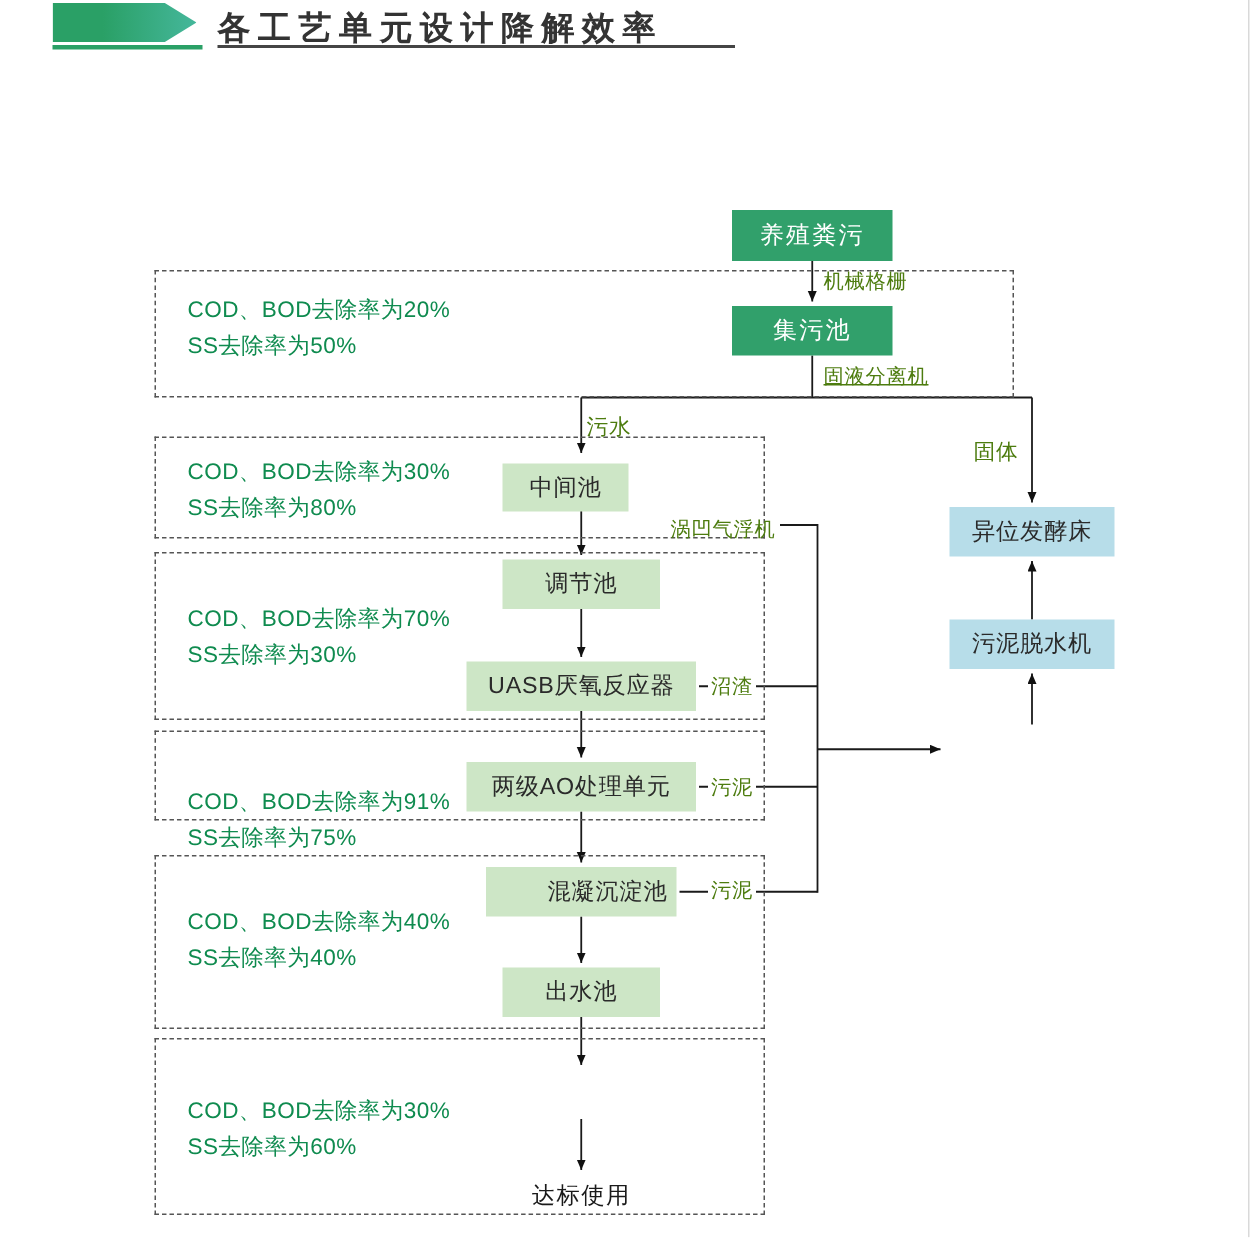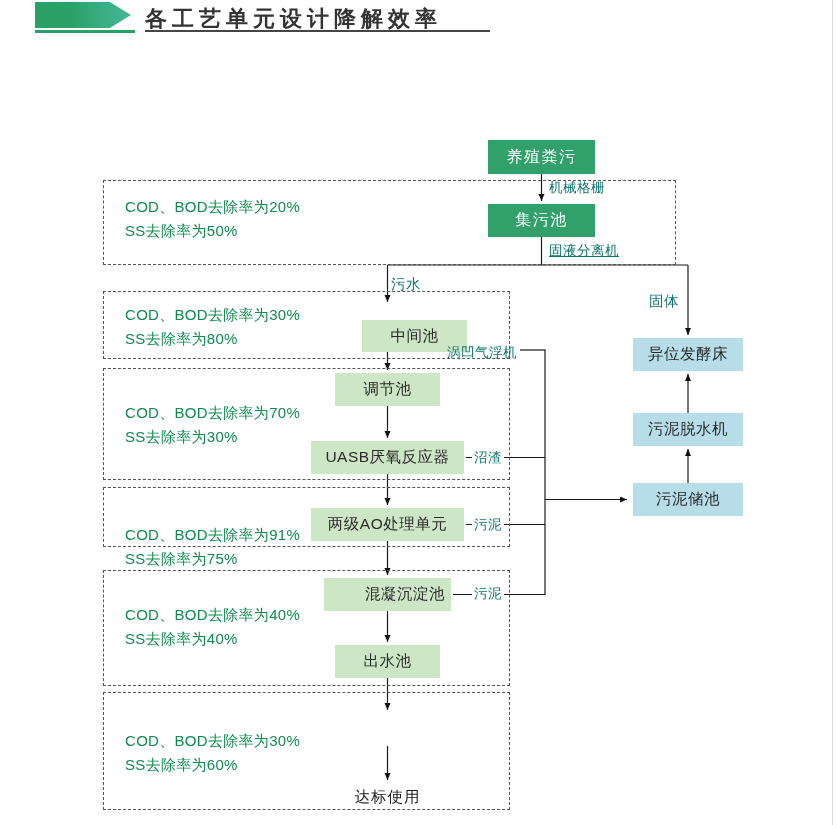--- a/index.html
+++ b/index.html
@@ -57,21 +57,21 @@
   
   .note-box { position: absolute; border: 1px dashed #555555; }
   .note-text {
     position: absolute; left: 21px;
     color: var(--accent-green, #0f8b4f);
     font-size: 15px; line-height: 23.5px; letter-spacing: 0.3px; white-space: nowrap;
   }
 
   
   .edge-label {
-    position: absolute; font-size: 13.5px; color: #0f766e;
+    position: absolute; font-size: 13.5px; color: #4d7c0f;
     letter-spacing: 0.5px; white-space: nowrap;
   }
   .edge-label.masked { background: #ffffff; padding: 0 2px; }
   .edge-label.big { font-size: 14.5px; }
   .standard-use {
     position: absolute; left: 337px; top: 787px; width: 101px;
     text-align: center; font-size: 15.5px; color: #1a1a1a; letter-spacing: 1px;
   }
 </style>
 </head>
@@ -150,29 +150,28 @@
   </div>
   <div class="note-box" style="left:103px; top:692px; width:407px; height:118px;">
     <div class="note-text" style="top:36px;">
       <div>COD、BOD去除率为30%</div>
       <div>SS去除率为60%</div>
     </div>
   </div>
 
   <div class="node dark" style="left:488px; top:140px; width:107px; height:34px;">养殖粪污</div>
   <div class="node dark" style="left:488px; top:204px; width:107px; height:33px;font-family:Liberation Mono, monospace;">集污池</div>
-  <div class="node green" style="left:335px; top:320px; width:105px; height:32px;margin-left:27px;">中间池</div>
+  <div class="node green" style="left:335px; top:309px; width:84px; height:32px;">中间池</div>
   <div class="node green" style="left:335px; top:373px; width:105px; height:33px;">调节池</div>
   <div class="node green" style="left:311px; top:441px; width:153px; height:33px;">UASB厌氧反应器</div>
   <div class="node green" style="left:311px; top:508px; width:153px; height:33px;">两级AO处理单元</div>
   <div class="node green" style="left:324px; top:578px; width:127px; height:33px;padding-left:35px;">混凝沉淀池</div>
   <div class="node green" style="left:335px; top:645px; width:105px; height:33px;">出水池</div>
   <div class="node blue" style="left:633px; top:338px; width:110px; height:33px;">异位发酵床</div>
   <div class="node blue" style="left:633px; top:413px; width:110px; height:33px;">污泥脱水机</div>
-  <div class="node blue" style="left:633px; top:483px; width:110px; height:33px;">污泥储池</div>
 
   <div class="edge-label" style="left:549px; top:179px;">机械格栅</div>
   <div class="edge-label" style="left:549px; top:242px;text-decoration:underline;">固液分离机</div>
   <div class="edge-label big" style="left:391px; top:275px;">污水</div>
   <div class="edge-label big" style="left:649px; top:292px;">固体</div>
   <div class="edge-label" style="left:447px; top:344px;">涡凹气浮机</div>
   <div class="edge-label masked" style="left:472px; top:449px;">沼渣</div>
   <div class="edge-label masked" style="left:472px; top:516px;">污泥</div>
   <div class="edge-label masked" style="left:472px; top:585px;">污泥</div>
   <div class="standard-use">达标使用</div>

